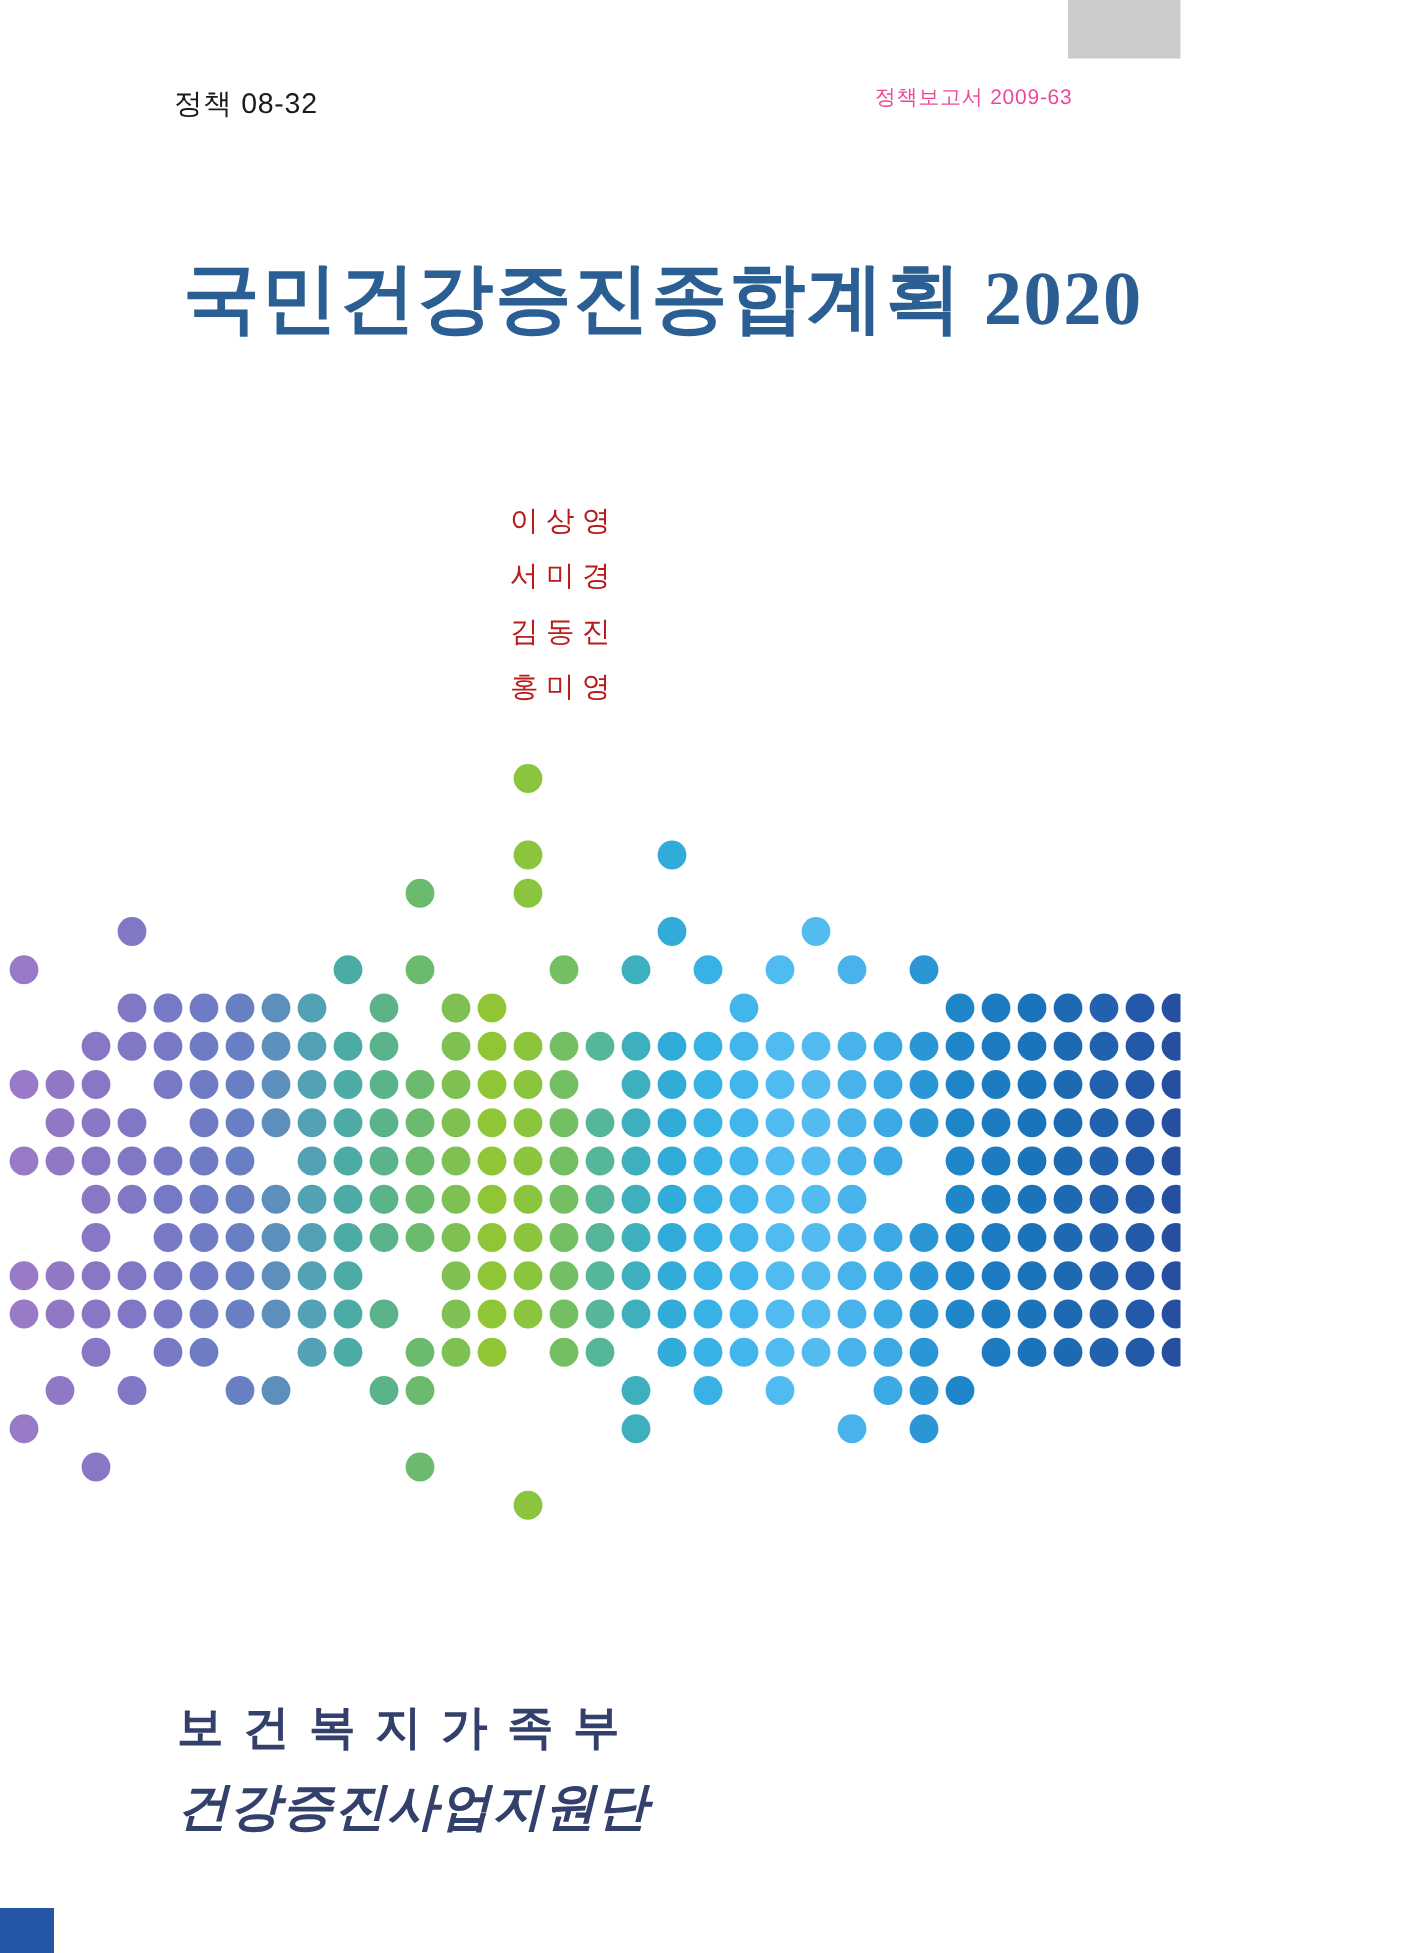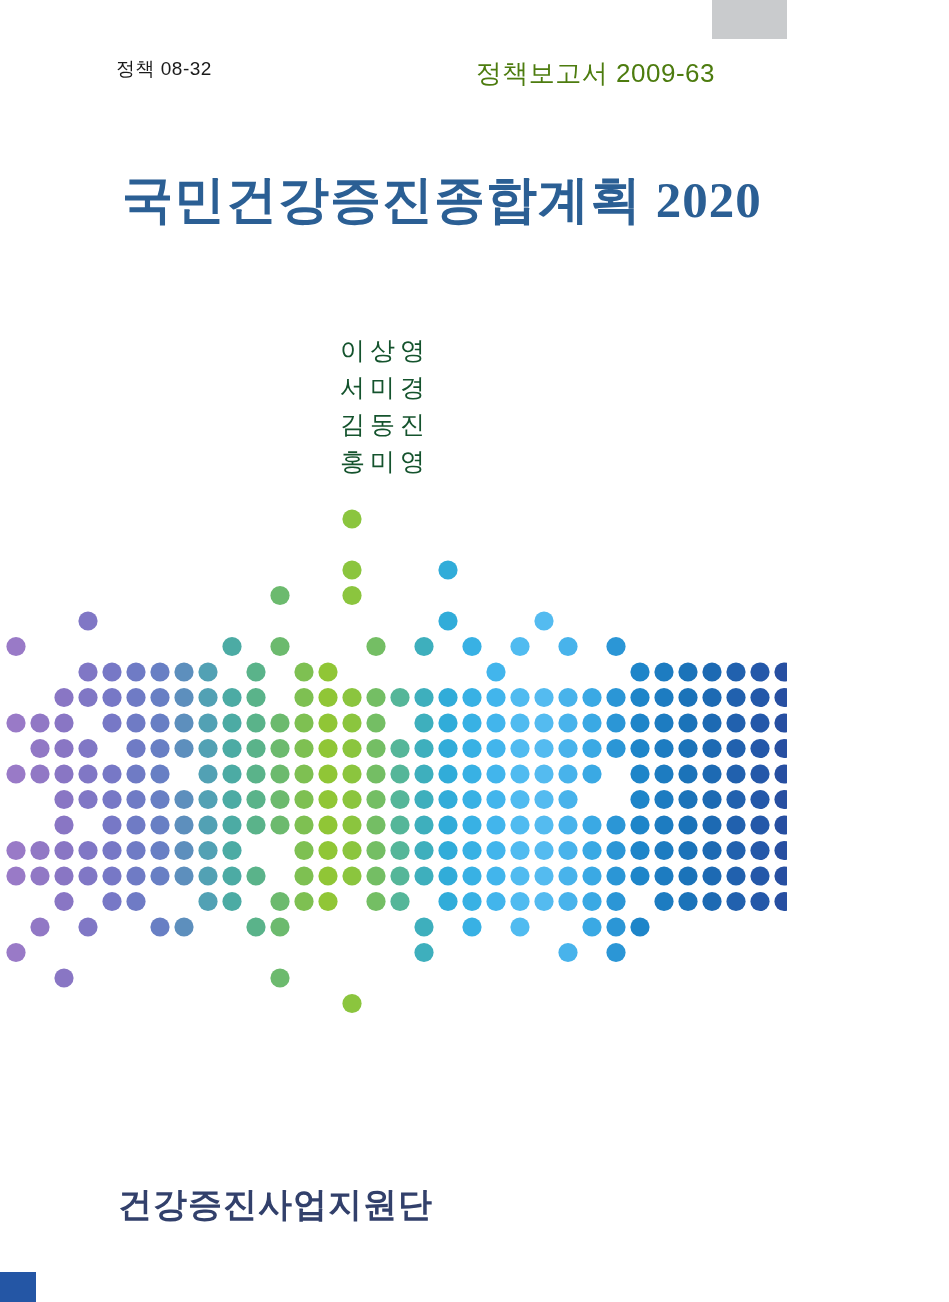--- a/index.html
+++ b/index.html
@@ -6,46 +6,46 @@
   .page{
     position:relative;width:787px;height:1302px;background:#ffffff;
     overflow:hidden;font-family:"Liberation Sans","DejaVu Sans",sans-serif;
   }
   
   .gray-top-bar{position:absolute;left:712px;top:0;width:235px;height:39px;}
   .gray-right-col{position:absolute;left:908px;top:0;width:39px;height:176px;}
   .cyan-right-bar{position:absolute;left:908px;top:177px;width:39px;height:175px;}
   
   .hdr-left{position:absolute;left:116px;top:56px;font-size:19px;color:#1a1a1a;letter-spacing:0.5px;}
-  .hdr-right{position:absolute;right:72px;top:56px;font-size:26px;color:#4d7c0f;letter-spacing:0.5px;}
+  .hdr-right{position:absolute;right:72px;top:56px;font-size:14px;color:#ec4899;letter-spacing:0.5px;}
   
   .title{
     position:absolute;left:122px;top:162px;width:720px;
     font-family:"Liberation Serif","DejaVu Serif",serif;
     font-weight:bold;font-size:51px;line-height:76px;letter-spacing:1px;
   }
   
   .authors{position:absolute;left:340px;top:334px;display:flex;gap:43px;}
   .author-col{display:flex;flex-direction:column;}
   .author-name{
-    font-size:25px;color:#14532d;letter-spacing:5px;height:37px;
+    font-size:19px;color:#b91c1c;letter-spacing:5px;height:37px;
     display:block;white-space:nowrap;
   }
   
   .dots{position:absolute;left:0;top:0;width:949px;height:1302px;}
   
   .footer-org1{
     position:absolute;left:118px;top:1131px;
     font-family:"Liberation Serif","DejaVu Serif",serif;
     font-weight:bold;font-size:31px;letter-spacing:13px;white-space:nowrap;
   }
   .footer-org2{
     position:absolute;left:118px;top:1182px;
     font-family:"Liberation Serif","DejaVu Serif",serif;
-    font-weight:bold;font-size:34px;letter-spacing:1px;white-space:nowrap;
+    font-weight:bold;font-size:34px;letter-spacing:1px;white-space:nowrap;font-style:italic;
   }
   
   .blue-bottom-left{position:absolute;left:0;top:1272px;width:36px;height:30px;}
   .cyan-bottom-right{position:absolute;left:906px;top:1258px;width:43px;height:44px;}
 </style>
 </head>
 <body>
 
 <div class="page">
 
@@ -447,17 +447,18 @@
       <circle cx="640" cy="927" r="9.6" fill="rgb(30,133,201)"></circle>
       <circle cx="16" cy="952.5" r="9.6" fill="rgb(153,122,199)"></circle>
       <circle cx="424" cy="952.5" r="9.6" fill="rgb(62,175,189)"></circle>
       <circle cx="568" cy="952.5" r="9.6" fill="rgb(72,179,235)"></circle>
       <circle cx="616" cy="952.5" r="9.6" fill="rgb(43,150,214)"></circle>
       <circle cx="64" cy="978" r="9.6" fill="rgb(137,118,196)"></circle>
       <circle cx="280" cy="978" r="9.6" fill="rgb(108,186,110)"></circle>
       <circle cx="352" cy="1003.5" r="9.6" fill="rgb(139,197,62)"></circle>
     </svg>
 
+  <div class="footer-org1" style="color: rgb(50, 64, 107);">보건복지가족부</div>
   <div class="footer-org2" style="color: rgb(50, 64, 107);">건강증진사업지원단</div>
 
   <div class="blue-bottom-left" style="background: rgb(36, 86, 165);"></div>
   <div class="cyan-bottom-right" style="background: rgb(25, 159, 217);"></div>
 </div>
 
 </body></html>

